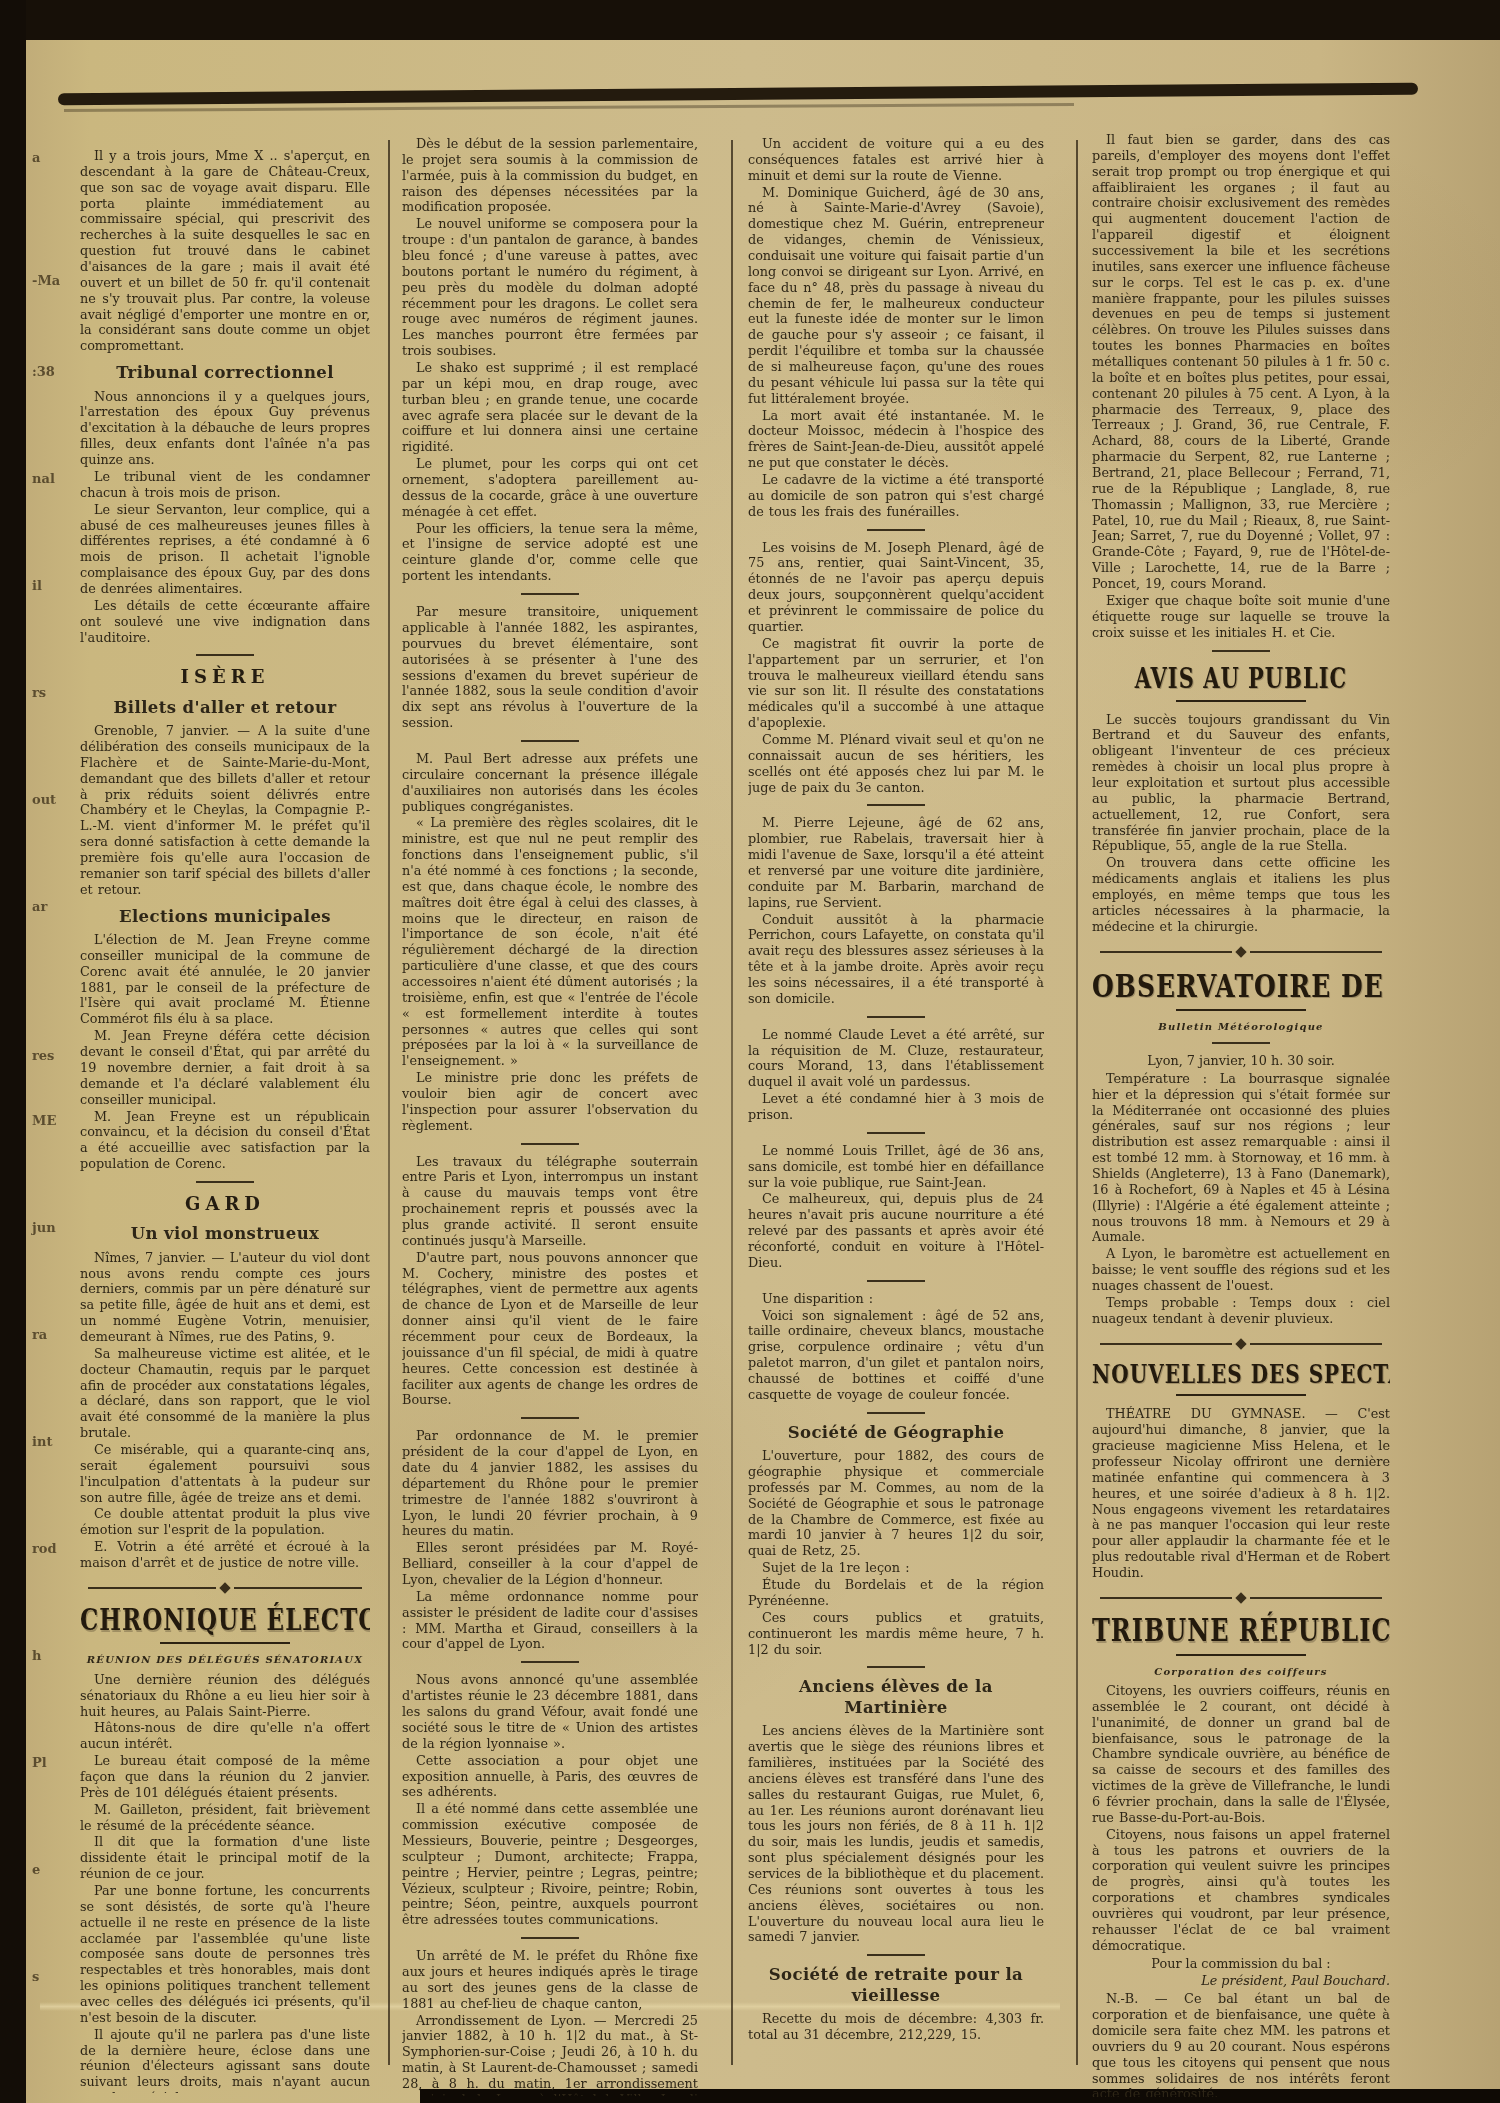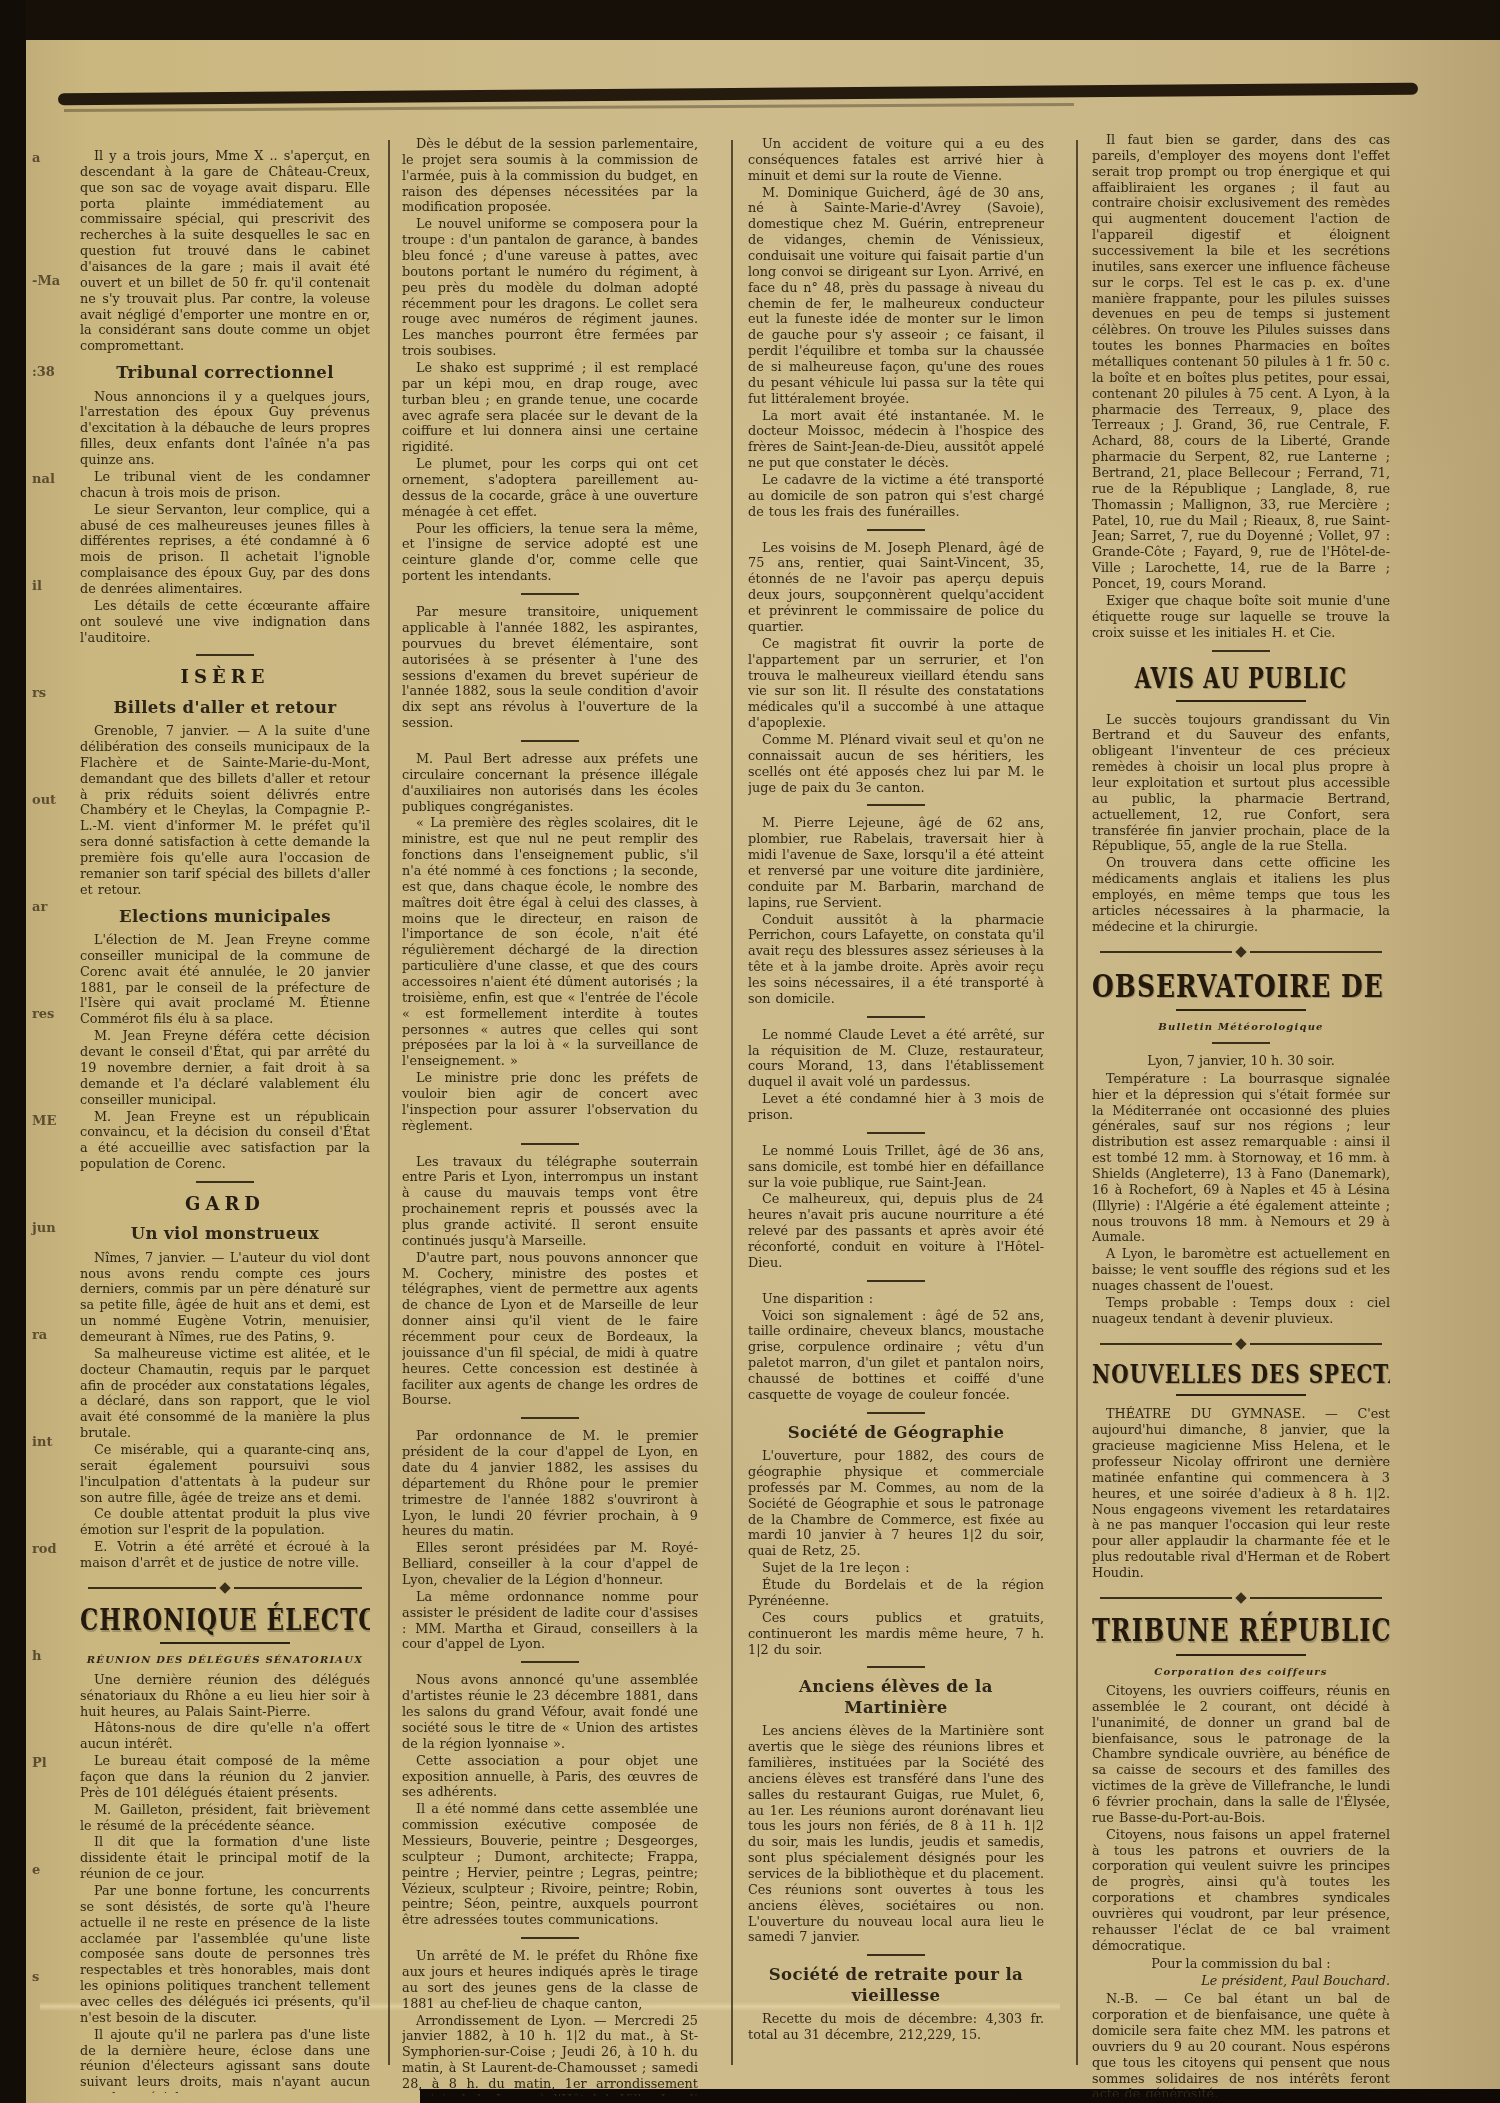--- a/index.html
+++ b/index.html
@@ -48,21 +48,21 @@
 
   <div id="frag-strip">
       <span class="frag" style="left: 32px; top: 150px;">a</span>
       <span class="frag" style="left: 32px; top: 257px; margin-top: 16px;">-Ma</span>
       <span class="frag" style="left: 32px; top: 364px;">:38</span>
       <span class="frag" style="left: 32px; top: 471px;">nal</span>
       <span class="frag" style="left: 32px; top: 578px;">il</span>
       <span class="frag" style="left: 32px; top: 685px;">rs</span>
       <span class="frag" style="left: 32px; top: 792px;">out</span>
       <span class="frag" style="left: 32px; top: 899px;">ar</span>
-      <span class="frag" style="left: 32px; top: 1006px;">res</span>
+      <span class="frag" style="left: 32px; top: 1048px;">res</span>
       <span class="frag" style="left: 32px; top: 1113px;">ME</span>
       <span class="frag" style="left: 32px; top: 1220px;">jun</span>
       <span class="frag" style="left: 32px; top: 1327px;">ra</span>
       <span class="frag" style="left: 32px; top: 1434px;">int</span>
       <span class="frag" style="left: 32px; top: 1541px;">rod</span>
       <span class="frag" style="left: 32px; top: 1648px;">h</span>
       <span class="frag" style="left: 32px; top: 1755px;">Pl</span>
       <span class="frag" style="left: 32px; top: 1862px;">e</span>
       <span class="frag" style="left: 32px; top: 1969px;">s</span>
     </div>

